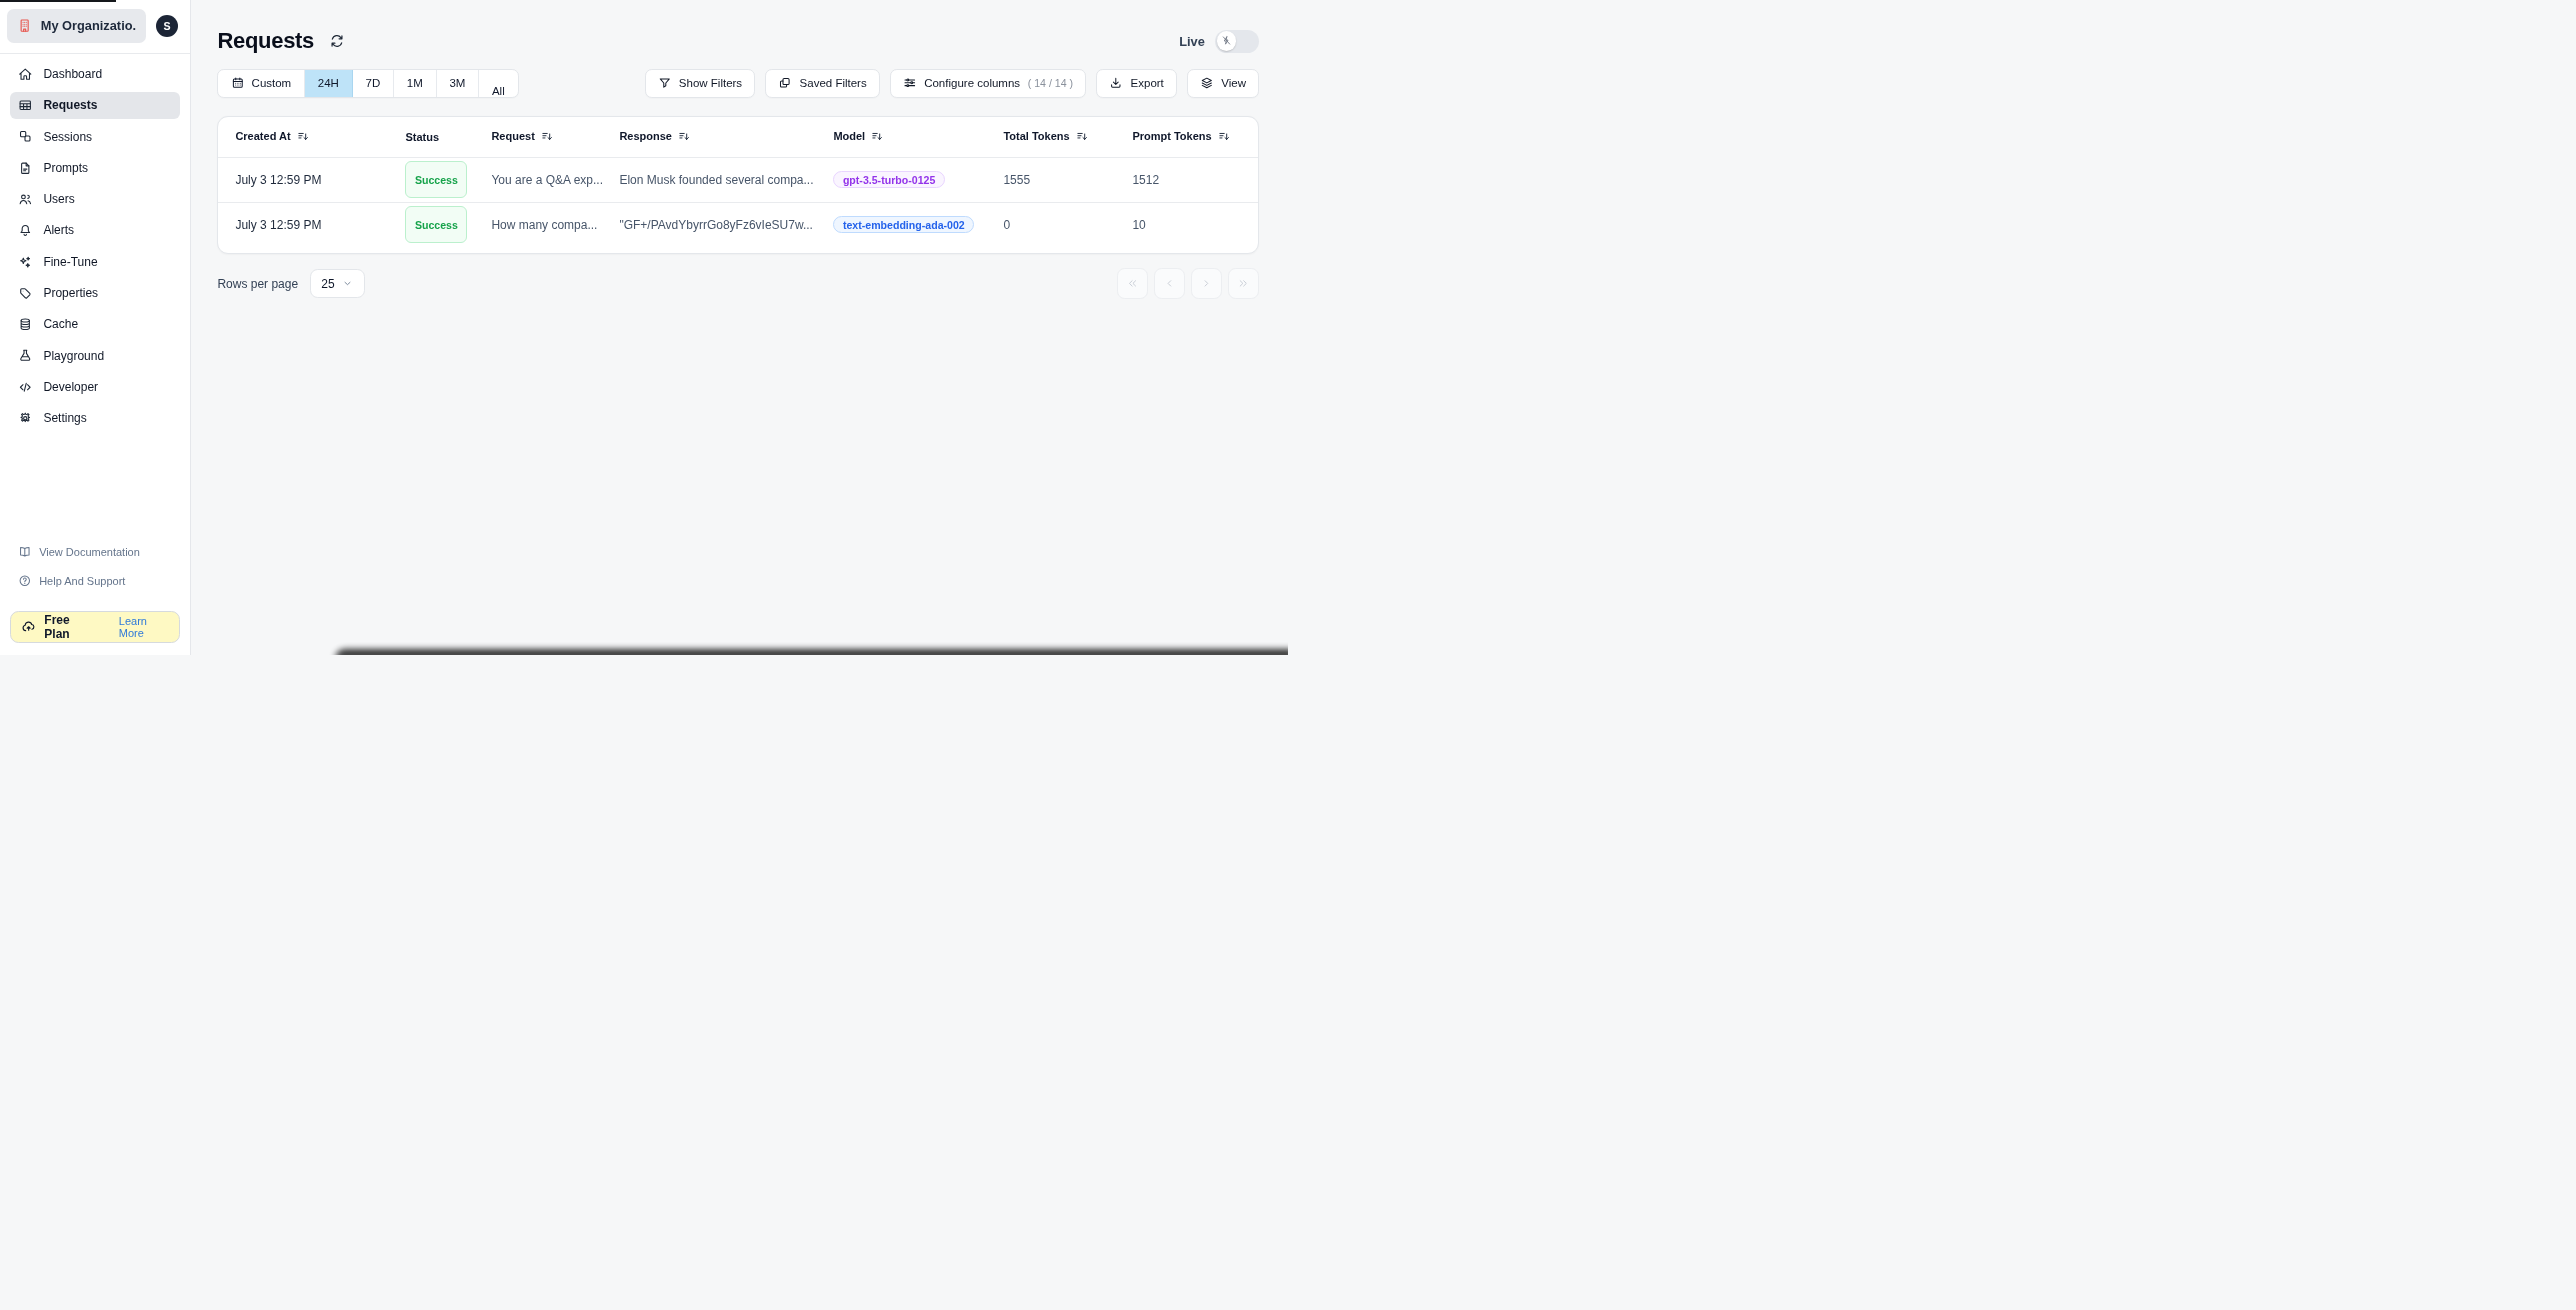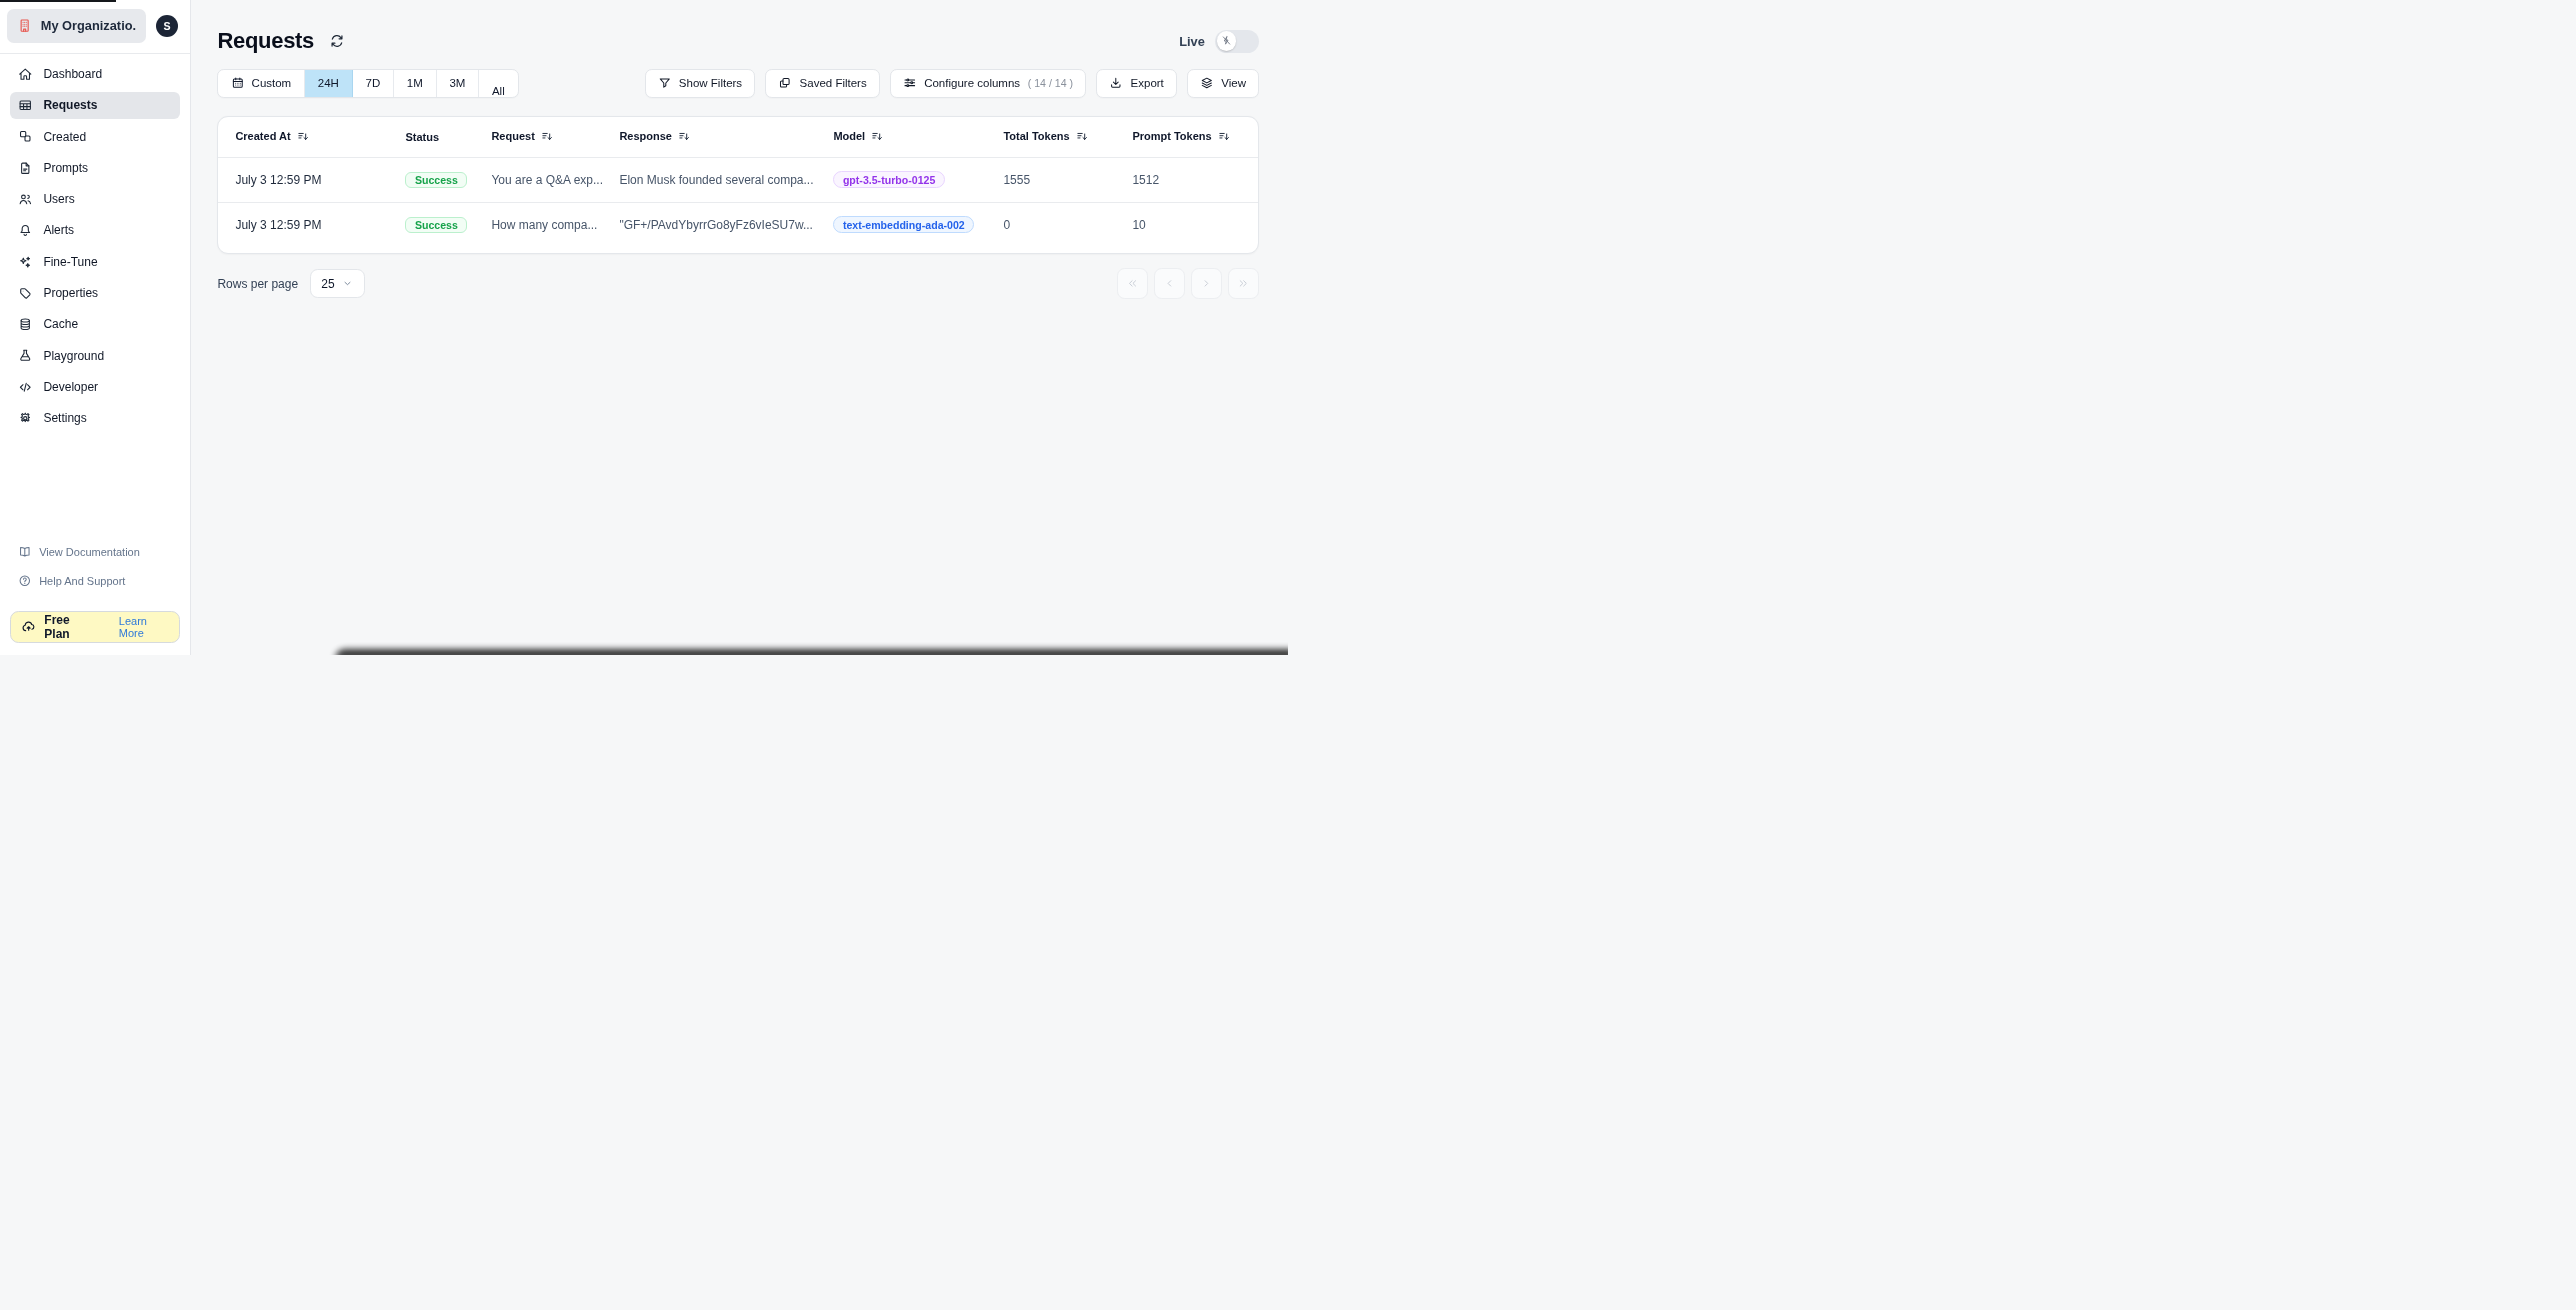--- a/index.html
+++ b/index.html
@@ -105,21 +105,21 @@
     grid-template-columns: 170px 86px 128px 214px 170px 129px 1fr;
     align-items: center; padding-left: 17px; padding-right: 6.8px;
   }
   .thead { height: 40px; }
   .th { display: flex; align-items: center; gap: 6px; font-size: 11px; font-weight: 700; color: #0f172a; cursor: pointer; }
   .th .sort-ic { color: #1e293b; }
   .tbody-row { height: 45px; border-top: 0.9px solid #e9ebee; font-size: 12px; color: #475569; cursor: pointer; }
   .cell-created { color: #1e293b; }
   .cell-clip { white-space: nowrap; overflow: hidden; padding-right: 15.3px; }
   .status-badge {
-    display: inline-flex; align-items: center; height: 16px; padding: 0 8.5px;
+    display: inline-flex; align-items: center; height: 37px; padding: 0 8.5px;
     border-radius: 6px; font-size: 10.6px; font-weight: 600;
     color: #16a34a; background: #f2fdf5; border: 0.9px solid #bbf0cd;
   }
   .model-badge {
     display: inline-flex; align-items: center; height: 17px; padding: 0 8.5px;
     border-radius: 10.2px; font-size: 10.6px; font-weight: 600; max-width: 153px;
     white-space: nowrap; overflow: hidden;
   }
   .model-badge.purple { color: #9333ea; background: #faf5ff; border: 0.9px solid #e9d5ff; }
   .model-badge.blue { color: #2563eb; background: #eff6ff; border: 0.9px solid #bfdbfe; }
@@ -185,21 +185,21 @@
           </span>
         <span class="nav-label">Requests</span>
       </div>
       <div class="nav-item">
         <span class="nico">
             <svg class="ic" width="14.5" height="14.5" viewBox="0 0 24 24">
               <rect x="4.2" y="4.2" width="8.6" height="8.6" rx="1.6"></rect>
               <rect x="11.6" y="11.6" width="8.2" height="8.2" rx="1.6"></rect>
             </svg>
           </span>
-        <span class="nav-label">Created</span>
+        <span class="nav-label">Sessions</span>
       </div>
       <div class="nav-item">
         <span class="nico">
             <svg class="ic" width="14.5" height="14.5" viewBox="0 0 24 24">
               <path d="M13.5 3.5H7.6C6.7 3.5 6 4.2 6 5.1v13.8c0 .9.7 1.6 1.6 1.6h8.8c.9 0 1.6-.7 1.6-1.6V8l-4.5-4.5z"></path>
               <path d="M13.5 3.5V8H18M9.3 13.4h5.4M9.3 16.2h3.4"></path>
             </svg>
           </span>
         <span class="nav-label">Prompts</span>
       </div>

